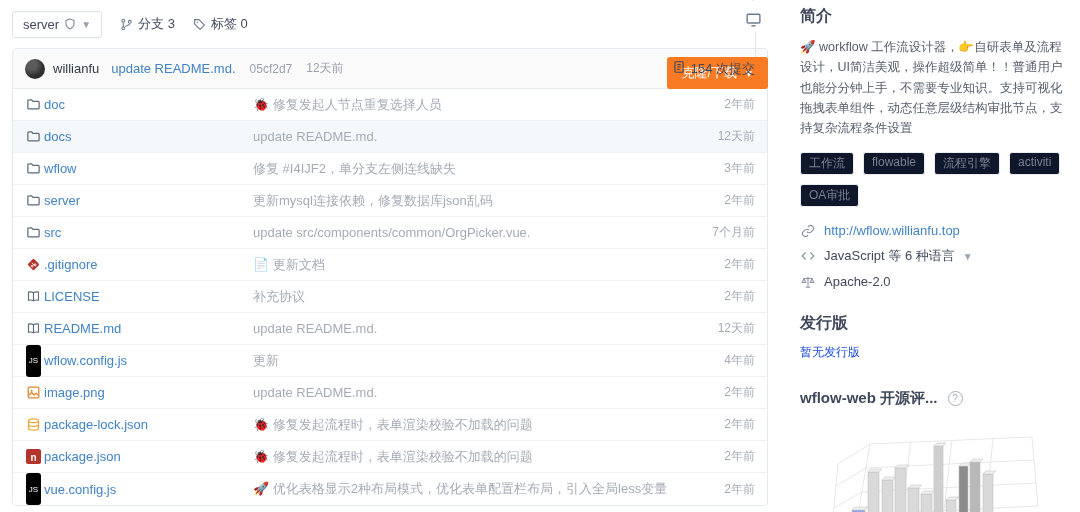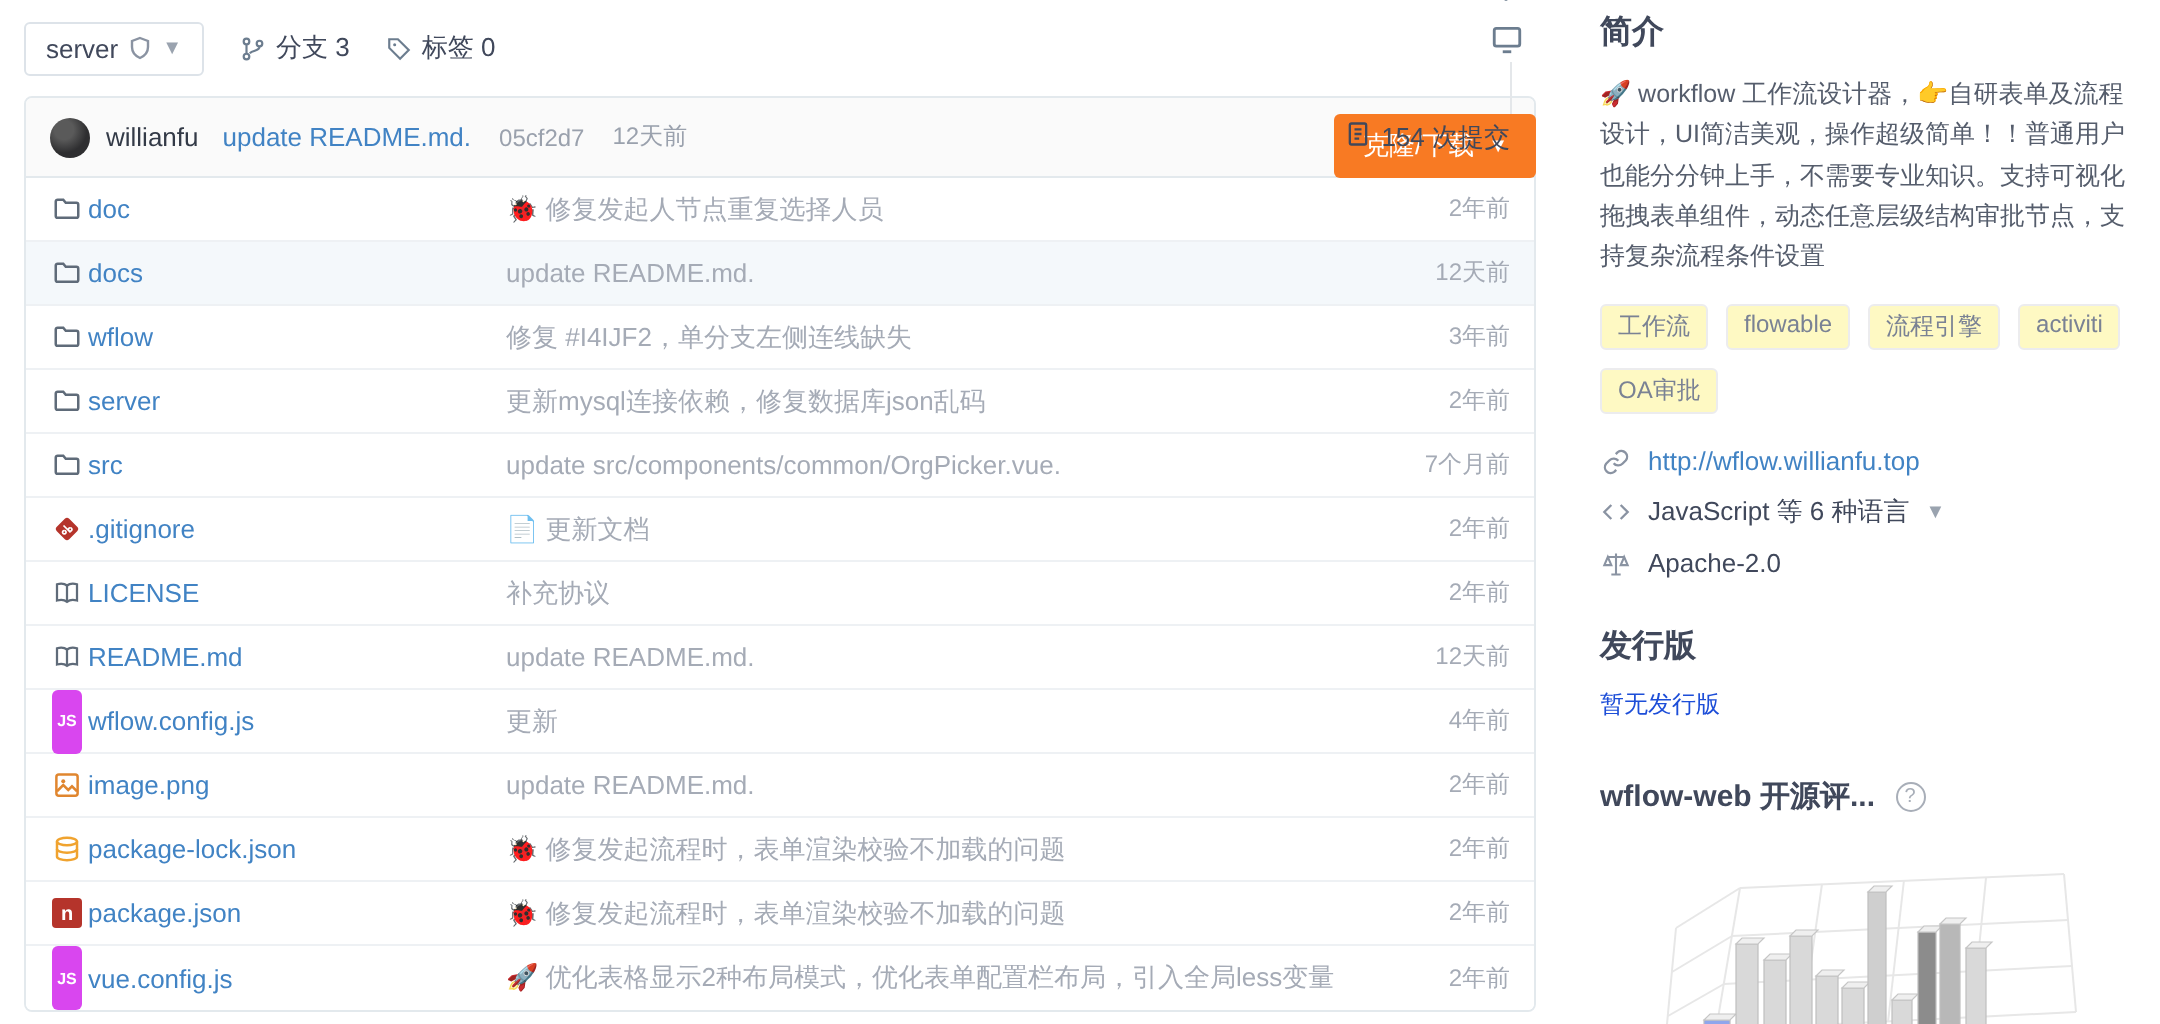--- a/index.html
+++ b/index.html
@@ -47,30 +47,30 @@
   
   .frow{display:flex;align-items:center;height:32px;padding:0 12px;border-bottom:1px solid var(--rowline);background:#fff;}
   .frow:last-child{border-bottom:none;}
   .frow.hl{background:#f4f8fb;}
   .fname{width:228px;flex:none;display:flex;align-items:center;gap:2px;}
   .ficon{width:17px;height:17px;display:flex;align-items:center;justify-content:center;flex:none;}
   .flink{font-size:13px;color:var(--link);text-decoration:none;cursor:pointer;white-space:nowrap;}
   .fmsg{flex:1;font-size:13px;color:#a5abb6;text-decoration:none;cursor:pointer;
     white-space:nowrap;overflow:hidden;text-overflow:ellipsis;padding-right:10px;}
   .ftime{width:64px;flex:none;text-align:right;font-size:12px;color:#a5abb6;}
-  .badge-js{width:15px;height:32px;border-radius:3px;background:#d946ef;color:#fff;
-    font-size:8px;font-weight:bold;display:flex;align-items:center;justify-content:center;}
+  .badge-js{width:15px;height:32px;border-radius:3px;background:#000000;color:#fff;
+    font-size:8px;font-weight:normal;display:flex;align-items:center;justify-content:center;}
   .badge-npm{width:15px;height:15px;border-radius:2px;background:#b5342b;color:#fff;
     font-size:10px;font-weight:bold;display:flex;align-items:end;justify-content:center;line-height:13px;}
 
   
   .sb-title{font-size:16px;font-weight:bold;color:var(--text);}
   .about-text{margin-top:10px;font-size:12.5px;line-height:1.62;color:#555d6c;}
   .tags{margin-top:14px;display:flex;flex-wrap:wrap;gap:9px;}
-  .pill{font-size:12px;color:#7a8294;background:#fef9c3;border:1px solid #ececee;
+  .pill{font-size:12px;color:#7a8294;background:#0f172a;border:1px solid #ececee;
     border-radius:3px;padding:2px 8px;cursor:pointer;}
   .meta-list{margin-top:16px;display:flex;flex-direction:column;gap:9px;}
   .meta-row{display:flex;align-items:center;gap:8px;font-size:13px;color:var(--text);cursor:pointer;}
   .meta-row .micon{color:#8a93a2;display:flex;width:16px;justify-content:center;}
   .meta-row a{color:var(--link);text-decoration:none;}
   .meta-row .caret{color:#9aa3af;font-size:10px;}
   .rel-title{margin-top:24px;}
   .rel-empty{margin-top:10px;font-size:12px;color:#1d4ed8;}
   .widget-head{margin-top:28px;display:flex;align-items:center;gap:10px;}
   .widget-title{font-size:15px;font-weight:bold;color:var(--text);}

